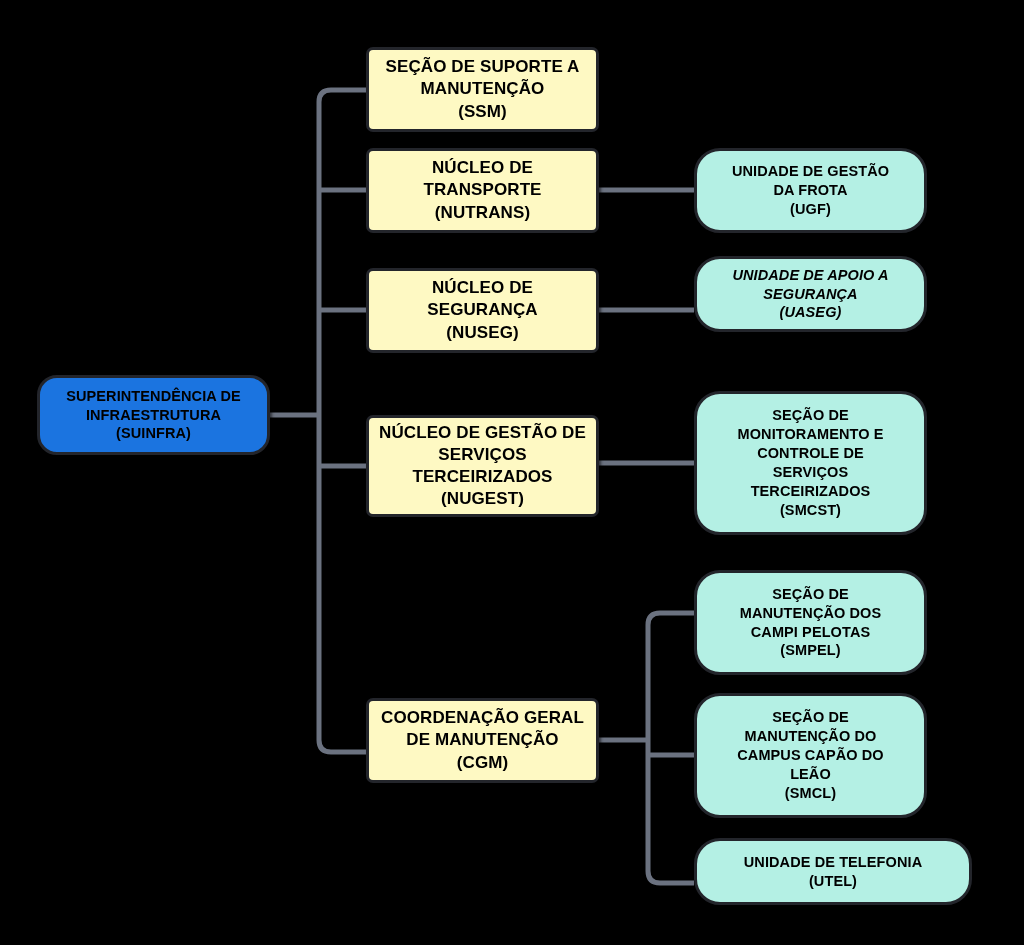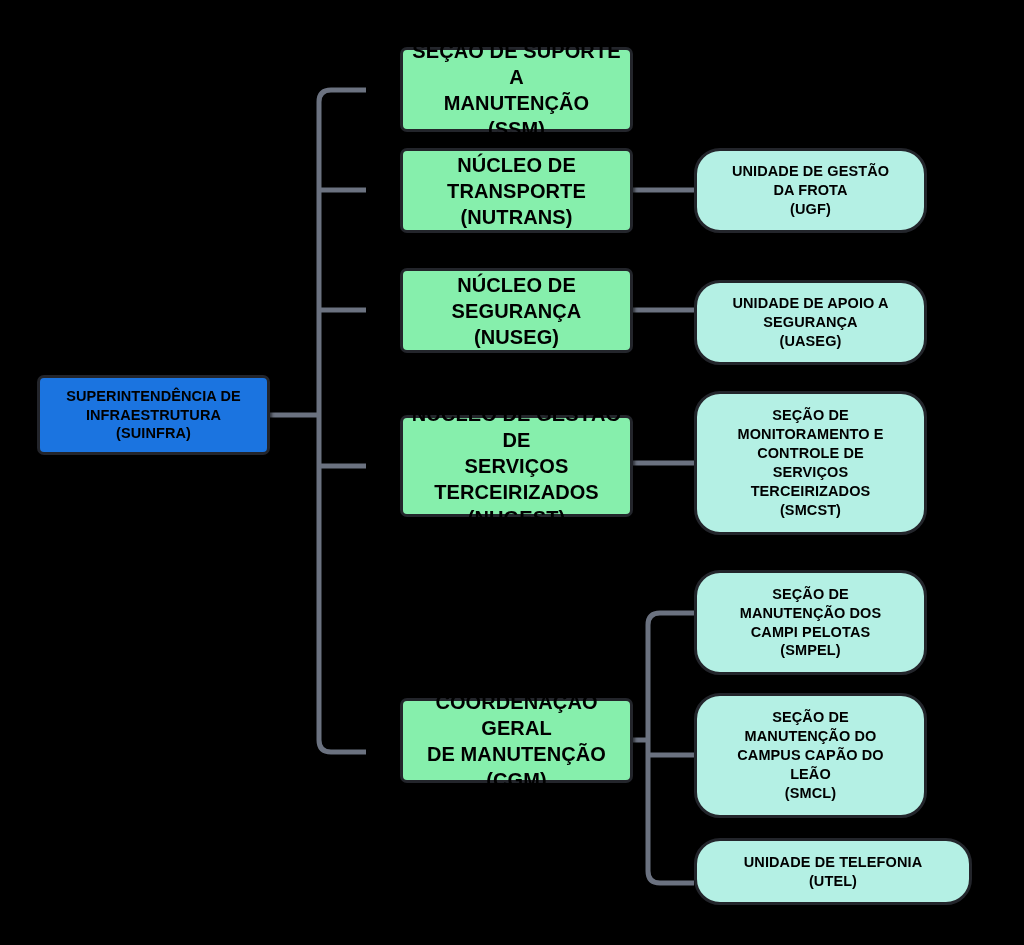--- a/index.html
+++ b/index.html
@@ -41,25 +41,25 @@
     z-index: 2;
     box-shadow: 2px 3px 3px rgba(0,0,0,0.55);
   }
   .node-label {
     display: block;
     white-space: pre-line;
   }
   .level-root {
     background: #1b74e0;
     font-size: 14.5px;
+    border-radius: 20px;
   }
   .level-two {
-    background: #86efac;
-    font-size: 20px;
-    margin-left: 34px;
+    background: #fef9c3;
+    font-size: 17px;
   }
   .level-three {
     background: #b4f0e4;
     font-size: 14.5px;
     border-radius: 26px;
   }
 </style>
 </head>
 <body>
 
@@ -126,21 +126,21 @@
 DE MANUTENÇÃO
 (CGM)</span>
   </div>
 
   <div class="node level-three" style="left:694px; top:148px; width:233px; height:85px;">
     <span class="node-label">UNIDADE DE GESTÃO
 DA FROTA
 (UGF)</span>
   </div>
 
-  <div class="node level-three" style="left:694px; top:280px; width:233px; height:85px;">
+  <div class="node level-three" style="left:694px; top:256px; width:233px; height:76px;font-style:italic;">
     <span class="node-label">UNIDADE DE APOIO A
 SEGURANÇA
 (UASEG)</span>
   </div>
 
   <div class="node level-three" style="left:694px; top:391px; width:233px; height:144px;">
     <span class="node-label">SEÇÃO DE
 MONITORAMENTO E
 CONTROLE DE
 SERVIÇOS

